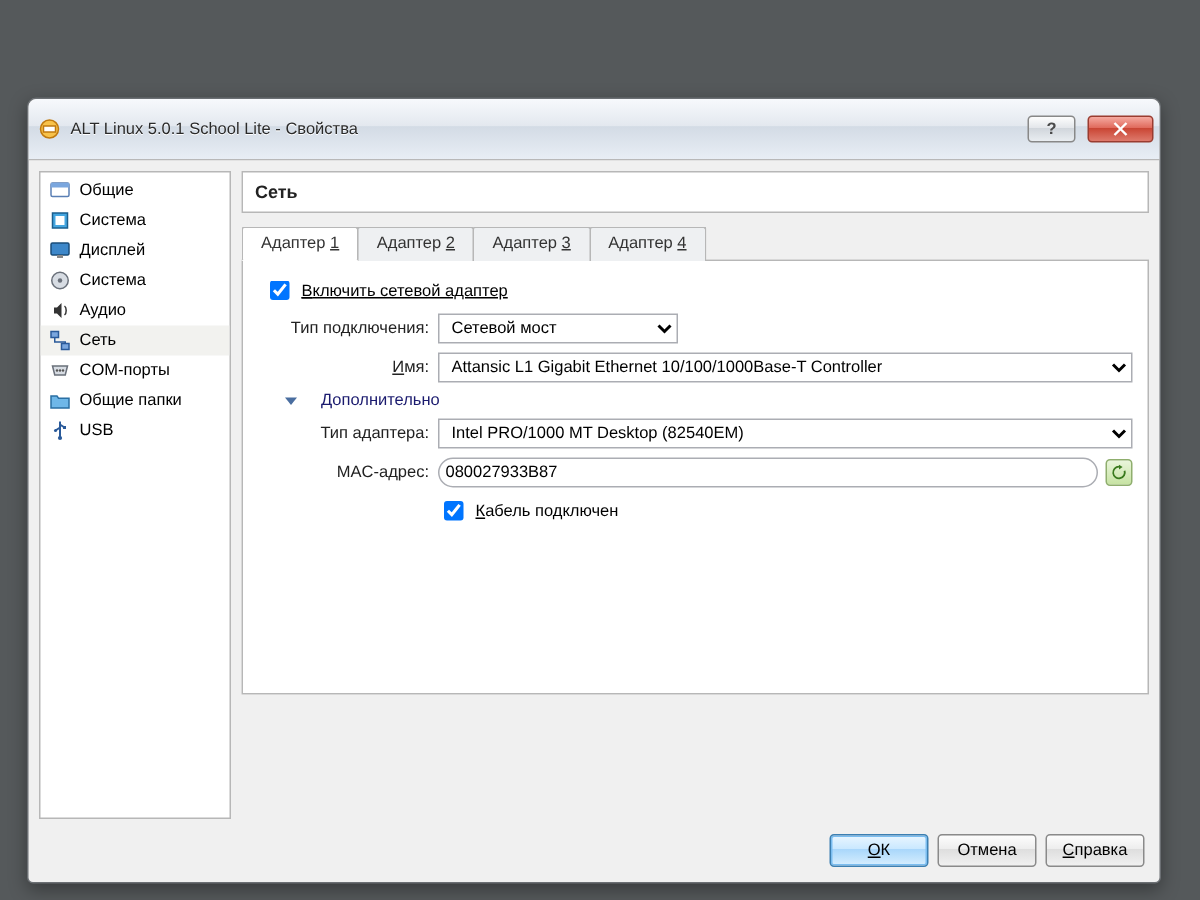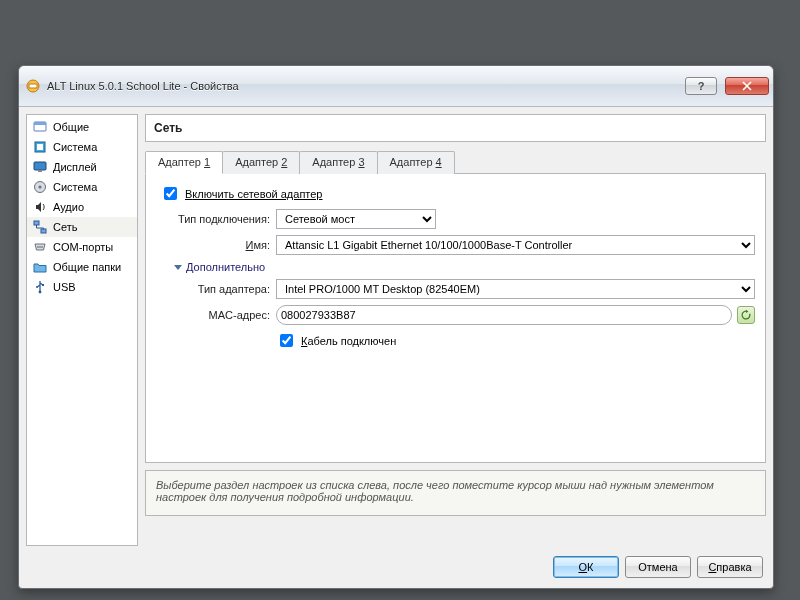--- a/index.html
+++ b/index.html
@@ -21,21 +21,21 @@
   .tb-btn { width:32px; height:18px; border:1px solid #888; border-radius:3px;
     background:linear-gradient(#fdfdfd,#e3e6ea 45%,#d0d5db 46%,#e9edf1);
     margin-left:2px; display:flex; align-items:center; justify-content:center; }
   .tb-close { width:44px; background:linear-gradient(#f5a9a0,#e06a5c 45%,#c94433 46%,#de7a6c);
     border-color:#9a3c30; color:#fff; }
   .tb-help::before { content:"?"; color:#4a4a4a; font-weight:bold; }
   .tb-close svg { width:10px; height:10px; }
 
   .body { flex:1; display:flex; padding:7px 7px 0 7px; gap:7px; min-height:0; }
   .sidebar {
-    width:112px; background:#fff; border:1px solid #b7b7b7;
+    width:128px; background:#fff; border:1px solid #b7b7b7;
     padding:2px 0; overflow:auto;
   }
   .side-item {
     display:flex; align-items:center; gap:6px; height:20px; padding:0 6px;
     color:#000; cursor:default;
   }
   .side-item.selected { background:#f2f2ef; }
   .side-item .ic { width:14px; height:14px; display:inline-flex; align-items:center; justify-content:center; }
   .main { flex:1; display:flex; flex-direction:column; min-width:0; }
   .heading-box {
@@ -55,21 +55,21 @@
     padding:10px 10px 6px 10px; height:290px;
   }
   .row { display:flex; align-items:center; margin-bottom:6px; }
   .label-col { width:120px; text-align:right; padding-right:6px; color:#222; }
   .check { display:flex; align-items:center; gap:5px; }
   .check input { width:13px; height:13px; }
   select, input[type=text] {
     height:20px; border:1px solid #abadb3; background:#fff; padding:0 4px;
   }
   select { padding-right:16px; }
-  .expander { display:flex; align-items:center; gap:4px; color:#1a1a6e; }
+  .expander { display:flex; align-items:center; gap:16px; color:#1a1a6e; }
   .expander .tri {
     width:0;height:0;border-left:4px solid transparent;border-right:4px solid transparent;
     border-top:5px solid #4a6ea0; transform:none;
   }
   .refresh-btn {
     width:18px; height:18px; border:1px solid #8fae6e; border-radius:3px;
     background:linear-gradient(#e9f5db,#c7e3a3); margin-left:5px;
     display:flex; align-items:center; justify-content:center;
   }
   .hint-box {
@@ -264,21 +264,20 @@
             <div class="label-col"></div>
             <label class="check">
               <input type="checkbox" id="cb-cable" checked="" style="">
               <span><u>К</u><span id="cable-rest">абель подключен</span></span>
             </label>
           </div>
 
         </div>
       </div>
 
-      <div class="hint-box">Выберите раздел настроек из списка слева, после чего поместите курсор мыши над нужным элементом настроек для получения подробной информации.</div>
     </div>
   </div>
 
   <div class="buttons">
     <button class="btn primary">
         <u>О</u>
         <span id="ok-rest">К</span>
       </button>
     <button class="btn">
         <span>Отмена</span>

